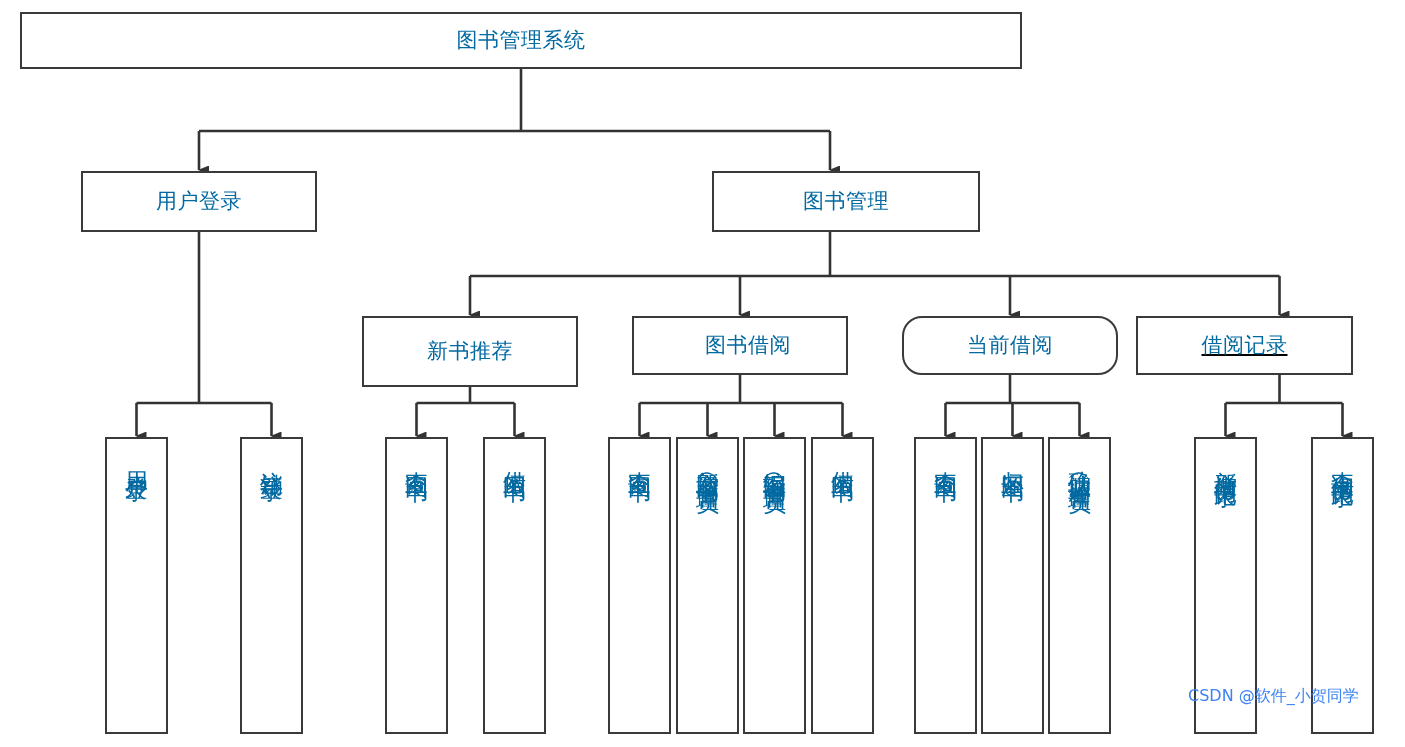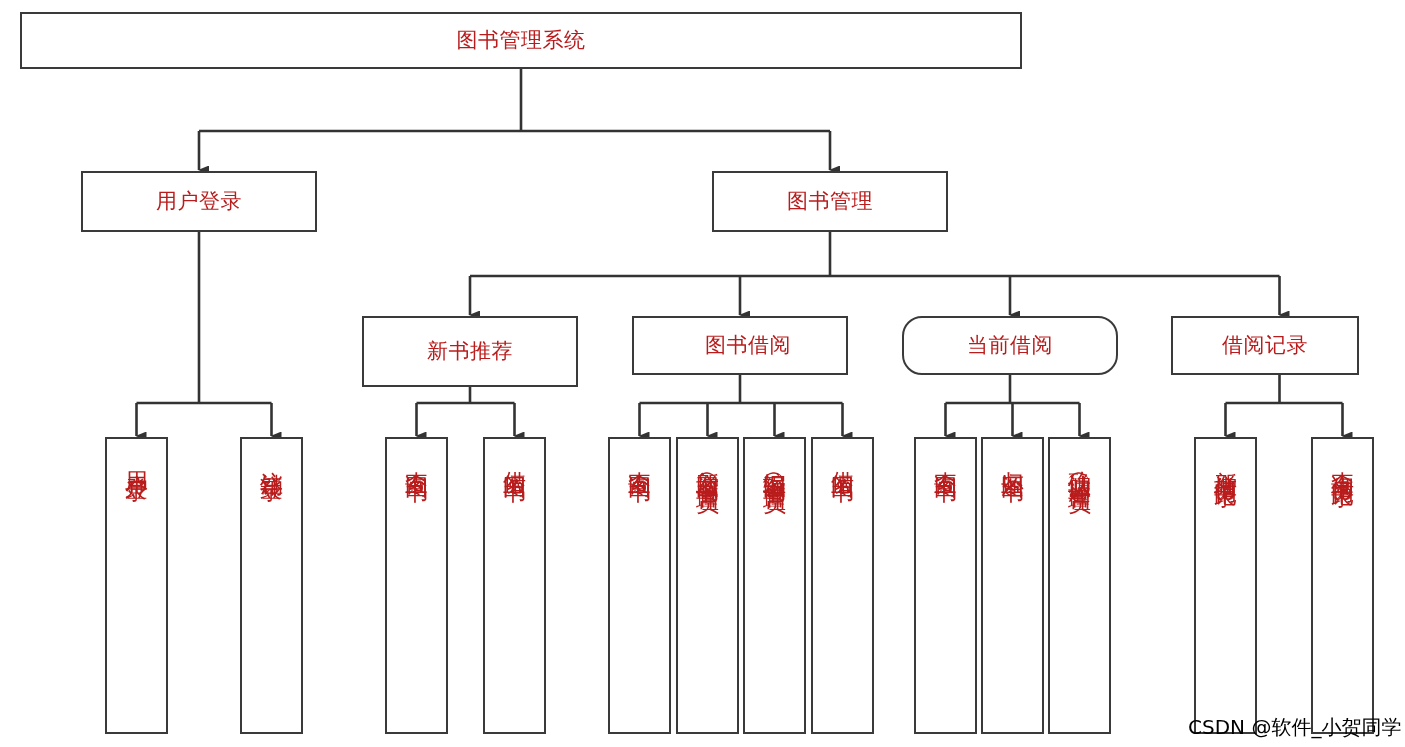--- a/index.html
+++ b/index.html
@@ -28,21 +28,21 @@
     position: absolute;
     box-sizing: border-box;
     background: #ffffff;
     border: 2px solid #3a3a3a;
     display: flex;
     align-items: center;
     justify-content: center;
     z-index: 2;
   }
   .node .label {
-    color: #b91c1c;
+    color: #0369a1;
     line-height: 1.18;
     letter-spacing: 0.5px;
     text-align: left;
     white-space: nowrap;
   }
   .node.horizontal .label {
     font-size: 21px;
   }
   .node.vertical {
     align-items: flex-start;
@@ -51,23 +51,23 @@
   }
   .node.vertical .label {
     writing-mode: vertical-rl;
     text-orientation: upright;
     font-size: 23px;
     letter-spacing: 3px;
   }
   .watermark {
     position: absolute;
     left: 1188px;
-    top: 714px;
-    font-size: 20px;
-    color: #000000;
+    top: 686px;
+    font-size: 16px;
+    color: #3b82f6;
     white-space: nowrap;
     z-index: 3;
     font-family: "DejaVu Sans", "Liberation Sans", sans-serif;
   }
 </style>
 </head>
 <body>
 
 <div id="canvas">
   <svg id="edges" viewBox="0 0 1405 747">
@@ -112,33 +112,33 @@
         <line x1="1342.5" y1="403" x2="1342.5" y2="436" stroke="#333333" stroke-width="2.6" marker-end="url(#arrowhead)"></line>
       </g>
   </svg>
   <div id="nodes">
       <div class="node horizontal" style="left: 20px; top: 12px; width: 1002px; height: 57px;">
         <span class="label">图书管理系统</span>
       </div>
       <div class="node horizontal" style="left: 81px; top: 171px; width: 236px; height: 61px;">
         <span class="label">用户登录</span>
       </div>
-      <div class="node horizontal" style="left: 712px; top: 171px; width: 236px; height: 61px;">
+      <div class="node horizontal" style="left: 712px; top: 171px; width: 268px; height: 61px;">
         <span class="label">图书管理</span>
       </div>
       <div class="node horizontal" style="left: 362px; top: 316px; width: 216px; height: 71px;">
         <span class="label">新书推荐</span>
       </div>
       <div class="node horizontal" style="left: 632px; top: 316px; width: 216px; height: 59px; padding-left: 16px;">
         <span class="label">图书借阅</span>
       </div>
       <div class="node horizontal" style="left: 902px; top: 316px; width: 216px; height: 59px; border-radius: 20px;">
         <span class="label">当前借阅</span>
       </div>
-      <div class="node horizontal" style="left: 1171px; top: 316px; width: 188px; height: 59px;">
+      <div class="node horizontal" style="left: 1136px; top: 316px; width: 217px; height: 59px; text-decoration: underline;">
         <span class="label">借阅记录</span>
       </div>
       <div class="node vertical" style="left: 105px; top: 437px; width: 63px; height: 297px;">
         <span class="label">用户登录</span>
       </div>
       <div class="node vertical" style="left: 240px; top: 437px; width: 63px; height: 297px;">
         <span class="label">注销登录</span>
       </div>
       <div class="node vertical" style="left: 385px; top: 437px; width: 63px; height: 297px;">
         <span class="label">查询图书</span>

